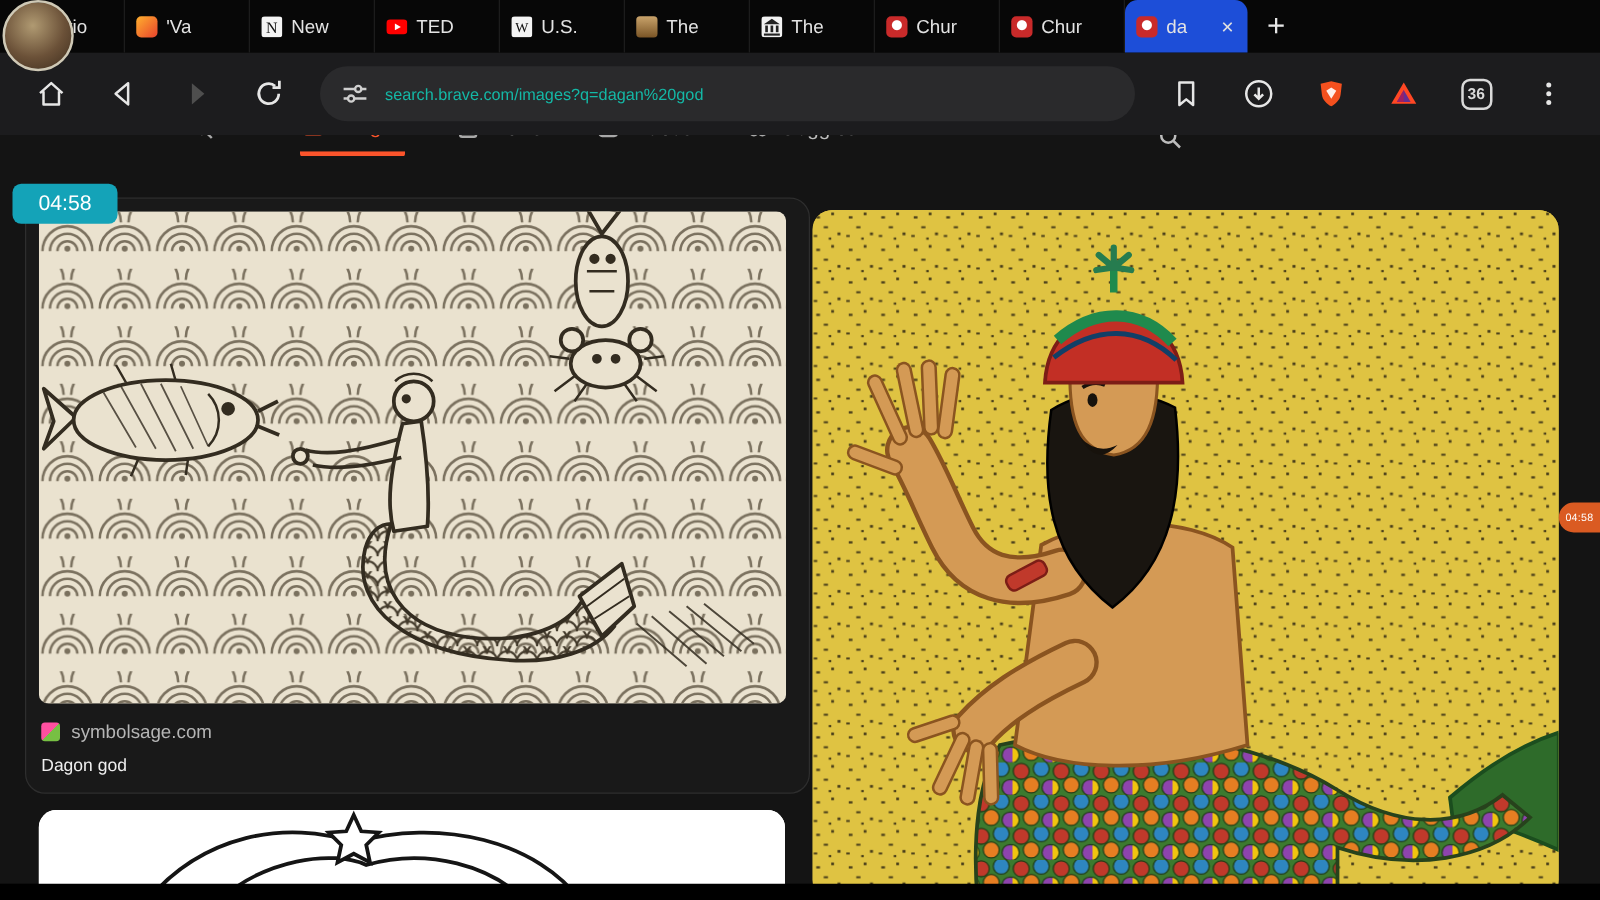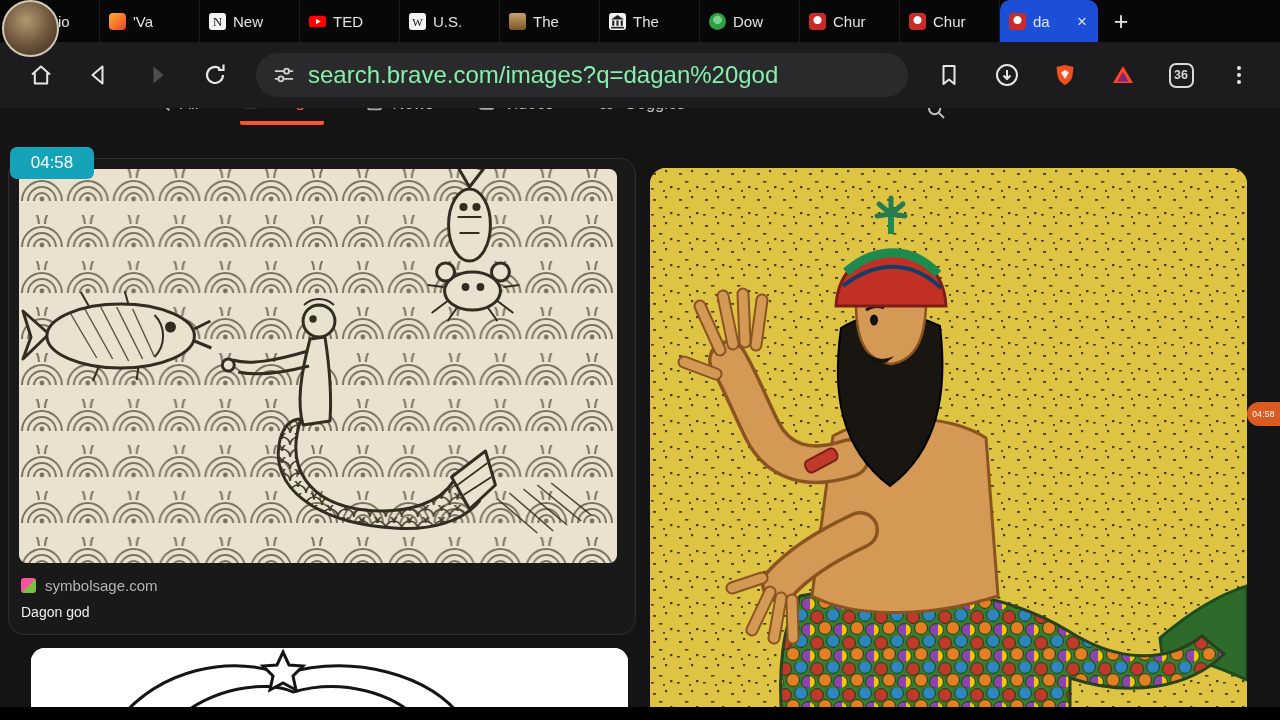--- a/index.html
+++ b/index.html
@@ -24,34 +24,34 @@
   .avatar{position:absolute;left:2px;top:0;width:57px;height:57px;border-radius:50%;
     background:radial-gradient(circle at 42% 35%, #b09a72, #6b5138 55%, #3c2c1d);
     border:2px solid #cfc9b6;box-sizing:border-box;z-index:30;}
 
   
   .toolbar{position:absolute;top:42px;left:0;width:100%;height:66px;background:#1c1c1e;display:flex;align-items:center;padding:0 12px;box-sizing:border-box;z-index:10;}
   .tool{width:26px;height:26px;display:flex;align-items:center;justify-content:center;margin:0 16px;flex:0 0 auto;}
   .tool svg{width:26px;height:26px;display:block;}
   .urlbar{flex:1;height:44px;background:#2a2a2c;border-radius:22px;display:flex;align-items:center;padding:0 16px;gap:12px;margin:0 12px;min-width:0;}
   .urlbar svg{width:24px;height:24px;flex:0 0 24px;}
-  .url-text{color:#86efac;font-size:24px;white-space:nowrap;overflow:hidden;}
+  .url-text{color:#14b8a6;font-size:13px;white-space:nowrap;overflow:hidden;}
   .tabcount{width:25px;height:25px;border:2px solid #d9d9d9;border-radius:7px;color:#d9d9d9;font-size:12.5px;display:flex;align-items:center;justify-content:center;font-weight:bold;box-sizing:border-box;}
 
   
   .search-nav{position:absolute;top:86px;left:152px;display:flex;gap:40px;z-index:2;}
   .nav-item{display:flex;align-items:center;gap:9px;color:#bdbdbd;font-size:16.5px;padding:6px 2px 10px;}
   .nav-item svg{width:17px;height:17px;color:#a9a9a9;display:block;}
   .nav-item.active{color:#fb542b;border-bottom:4px solid #fb542b;border-radius:0 0 2px 2px;}
   .nav-item.active svg{color:#fb542b;}
   .page-search{position:absolute;left:926px;top:100px;width:20px;height:20px;color:#bdbdbd;z-index:2;}
   .page-search svg{width:20px;height:20px;display:block;}
 
   
-  .card-left{position:absolute;left:8px;top:158px;width:628px;height:477px;background:#191919;border:1px solid #2e2e2e;border-radius:16px;box-sizing:border-box;z-index:3;}
+  .card-left{position:absolute;left:20px;top:158px;width:628px;height:477px;background:#191919;border:1px solid #2e2e2e;border-radius:16px;box-sizing:border-box;z-index:3;}
   .card-left .img{position:absolute;left:10px;top:10px;width:598px;height:394px;border-radius:8px;overflow:hidden;}
   svg.art{display:block;width:100%;height:100%;}
   .card-foot{position:absolute;left:12px;top:418px;right:12px;}
   .src-row{display:flex;align-items:center;gap:9px;color:#b5b5b5;font-size:15px;}
   .src-fav{width:15px;height:15px;flex:0 0 15px;border-radius:3px;background:linear-gradient(135deg,#ff4fa0 0 50%,#77c043 50%);}
   .card-title{margin-top:10px;color:#efefef;font-size:14px;}
 
   .card-right{position:absolute;left:650px;top:168px;width:597px;height:552px;border-radius:16px;overflow:hidden;z-index:3;background:#dfc342;}
   .card-partial{position:absolute;left:31px;top:648px;width:597px;height:72px;background:#fff;border-radius:14px 14px 0 0;overflow:hidden;z-index:3;}
 
@@ -112,24 +112,20 @@
           <svg viewBox="0 0 16 16">
             <rect width="16" height="16" fill="#f2f2f2"></rect>
             <path d="M2 6 L8 1.8 L14 6 Z" fill="#222"></path>
             <rect x="3" y="7" width="2" height="5" fill="#222"></rect>
             <rect x="7" y="7" width="2" height="5" fill="#222"></rect>
             <rect x="11" y="7" width="2" height="5" fill="#222"></rect>
             <rect x="2" y="13" width="12" height="1.6" fill="#222"></rect>
           </svg>
         </span>
       <span class="tab-label">The</span>
-    </div>
-    <div class="tab">
-      <span class="fav fav-green"></span>
-      <span class="tab-label">Dow</span>
     </div>
     <div class="tab">
       <span class="fav fav-red"></span>
       <span class="tab-label">Chur</span>
     </div>
     <div class="tab">
       <span class="fav fav-red"></span>
       <span class="tab-label">Chur</span>
     </div>
     <div class="tab active">

